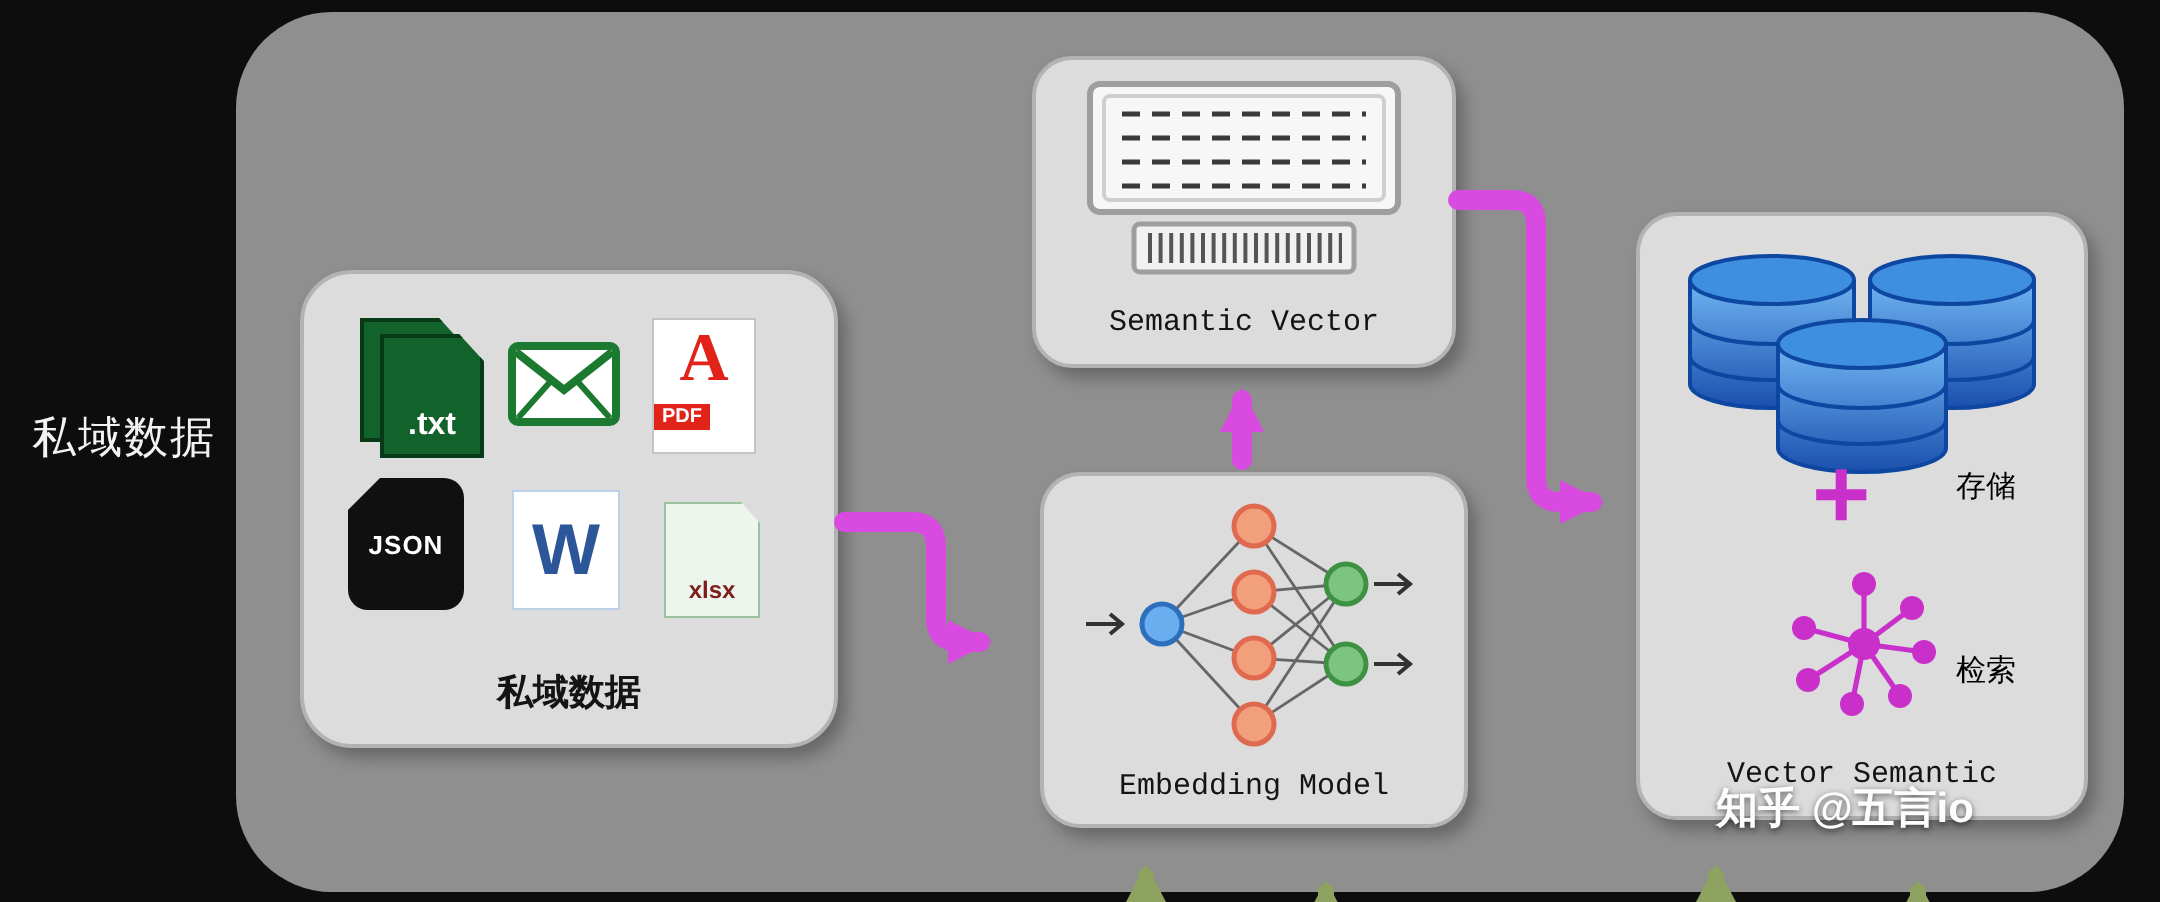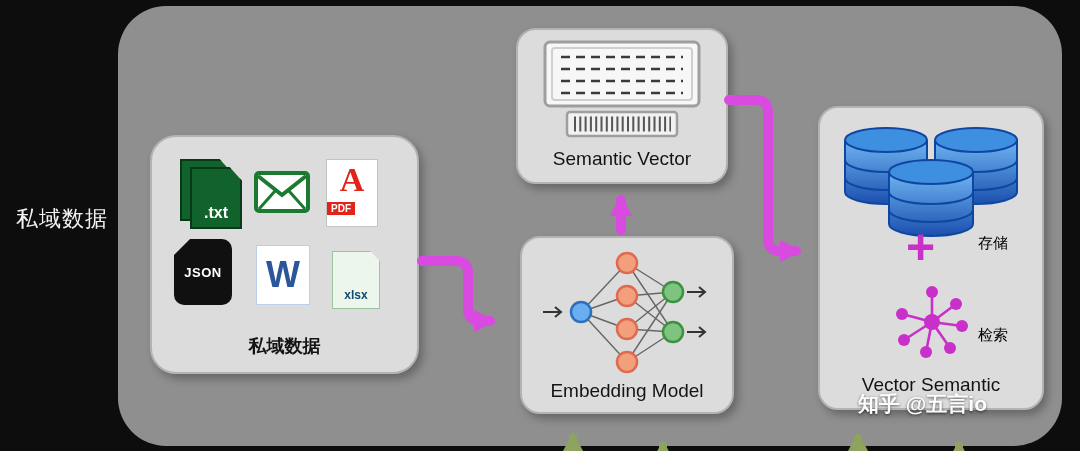--- a/index.html
+++ b/index.html
@@ -5,21 +5,21 @@
   html,body{margin:0;padding:0;background:#0b0b0b;}
   .stage{position:relative;width:1080px;height:451px;background:#0d0d0d;overflow:hidden;
          font-family:"Liberation Sans",sans-serif;}
   .side-label{position:absolute;left:8px;top:204px;width:108px;color:#f2f2f2;
               font-size:22px;letter-spacing:1px;text-align:center;}
   .panel{position:absolute;left:118px;top:6px;width:944px;height:440px;
          background:#8f8f8f;border-radius:48px;}
   .box{position:absolute;background:#dcdcdc;border:2px solid #b3b3b3;border-radius:20px;
        box-shadow:4px 5px 8px rgba(0,0,0,0.28);}
   .box-label{position:absolute;left:0;right:0;text-align:center;color:#141414;
-             font-family:Liberation Sans, sans-serif;font-size:19px;}
+             font-family:Liberation Mono, monospace;font-size:15px;}
   .zh-label{font-family:"Liberation Sans",sans-serif;font-size:18px;font-weight:bold;}
 
   
   .private-box{left:150px;top:135px;width:265px;height:235px;border-radius:26px;}
   .fi{position:absolute;}
   
   .txt-icon{left:28px;top:22px;width:64px;height:70px;}
   .doc{position:absolute;width:48px;height:58px;background:#12622b;border:2px solid #083a18;
        clip-path:polygon(0 0,76% 0,100% 22%,100% 100%,0 100%);}
   .doc.back{left:0;top:0;}
@@ -40,21 +40,21 @@
                    clip-path:polygon(0 0,100% 0,0 100%);border-bottom-right-radius:4px;}
   .json-icon span{color:#fff;font-weight:bold;font-size:13px;letter-spacing:.5px;}
   
   .word-icon{left:104px;top:108px;width:52px;height:58px;background:#fff;border:1px solid #bcd0e8;
              display:flex;align-items:center;justify-content:center;}
   .word-icon span{color:#2b579a;font-weight:bold;font-size:36px;line-height:36px;}
   
   .xlsx-icon{left:180px;top:114px;width:46px;height:56px;background:#edf6ed;border:1px solid #9cc3a0;
              clip-path:polygon(0 0,80% 0,100% 18%,100% 100%,0 100%);
              display:flex;align-items:flex-end;justify-content:center;}
-  .xlsx-icon span{color:#0c4a6e;font-size:12px;font-weight:bold;margin-bottom:6px;}
+  .xlsx-icon span{color:#7f1d1d;font-size:12px;font-weight:bold;margin-bottom:6px;}
   .private-label{bottom:14px;}
 
   
   .semantic-box{left:516px;top:28px;width:208px;height:152px;}
   .semantic-box svg{position:absolute;left:19px;top:10px;}
   .semantic-label{bottom:12px;}
 
   
   .embed-box{left:520px;top:236px;width:210px;height:174px;}
   .embed-box svg{position:absolute;left:15px;top:8px;}

